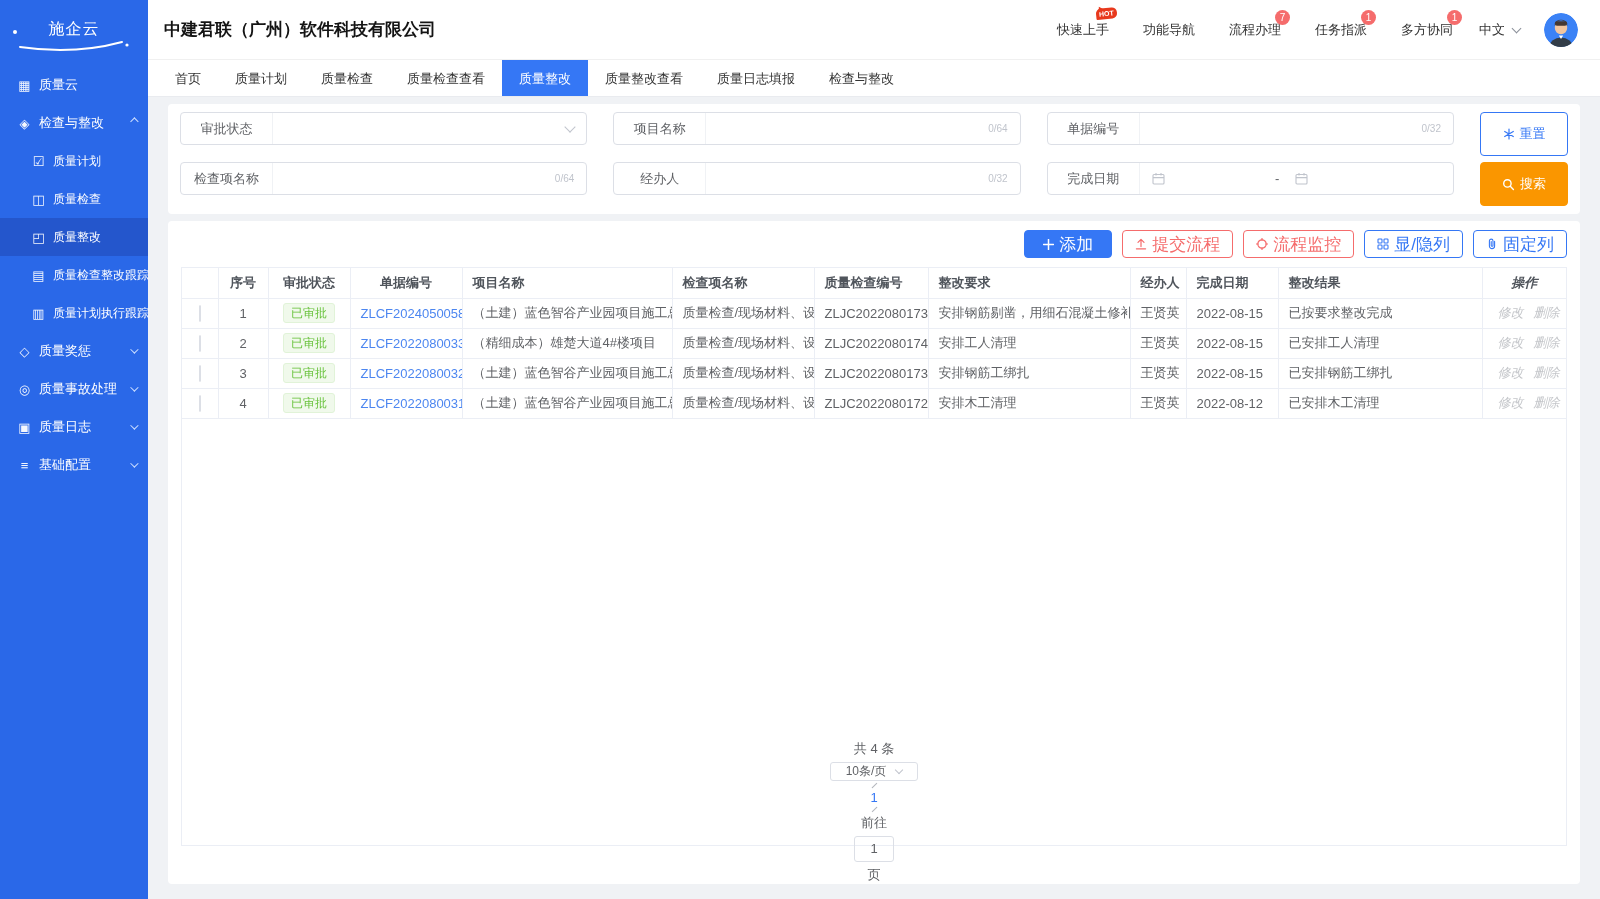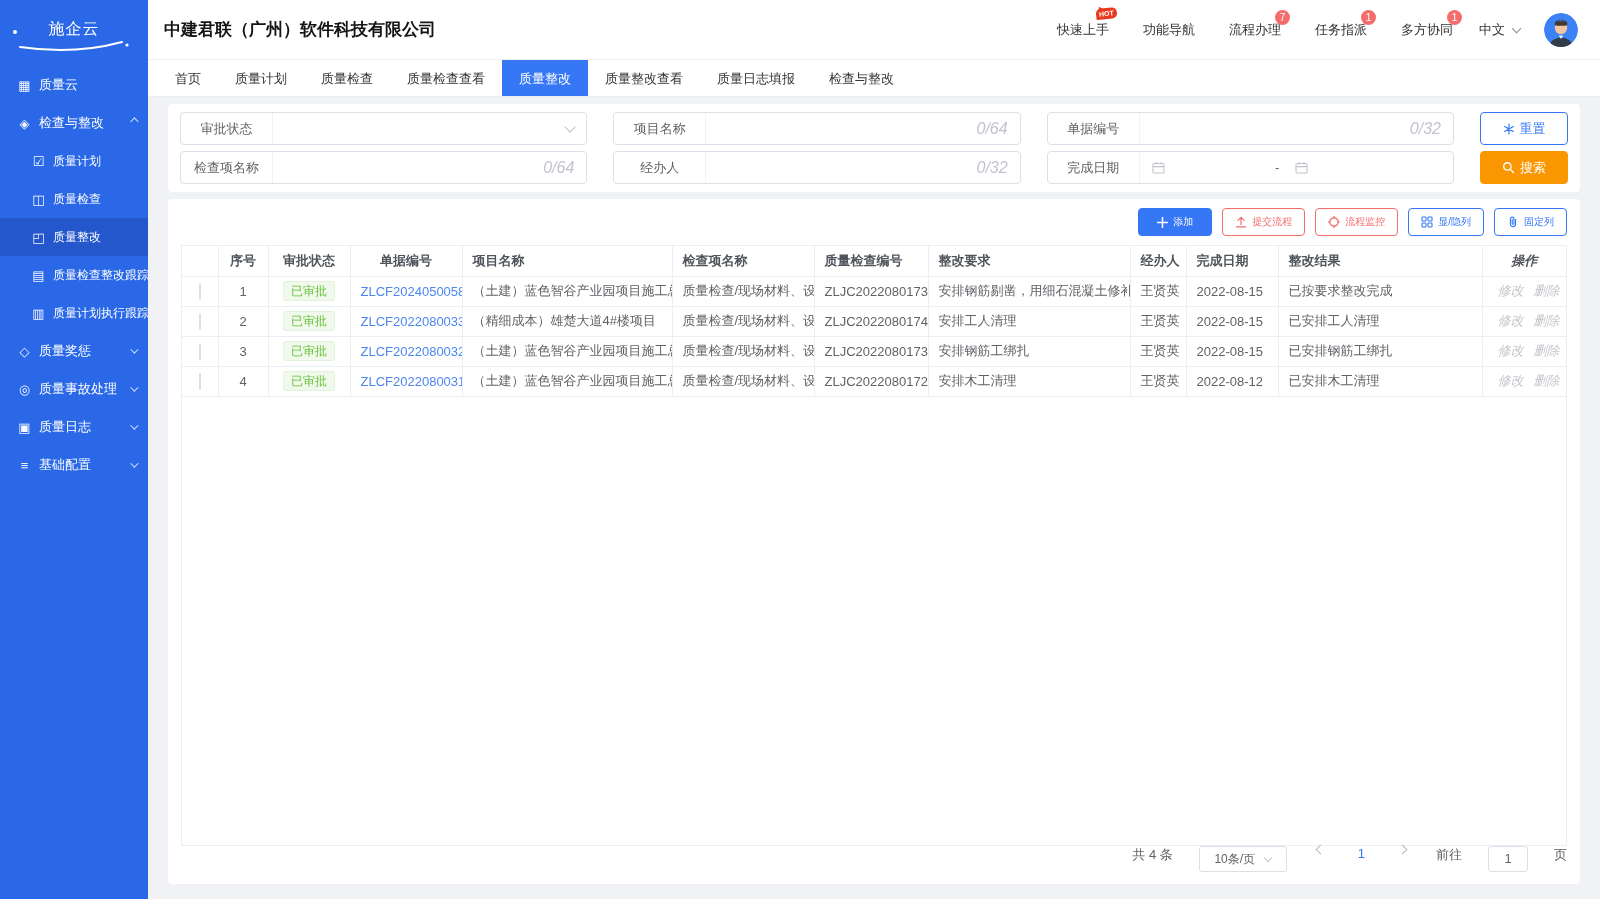--- a/index.html
+++ b/index.html
@@ -37,48 +37,48 @@
   .tab{padding:0 17px;line-height:37px;color:#333;cursor:pointer;white-space:nowrap;}
   .tab.active{background:#3577F5;color:#fff;}
 
   .content{flex:1;padding:7px 20px 0;display:flex;flex-direction:column;min-height:0;}
 
   
   .filter-card{background:#fff;border-radius:4px;padding:8px 12px;display:grid;grid-template-columns:1fr 1fr 1fr 88px;column-gap:26px;row-gap:6px;flex-shrink:0;}
   .fbox{height:33px;border:1px solid #DCDFE6;border-radius:4px;display:flex;align-items:center;background:#fff;}
   .flabel{width:92px;text-align:center;color:#606266;border-right:1px solid #F0F2F5;line-height:31px;flex-shrink:0;}
   .finput{flex:1;display:flex;align-items:center;padding:0 12px;min-width:0;}
-  .counter{margin-left:auto;color:#C0C4CC;font-size:16px;font-style:italic;}
+  .counter{margin-left:auto;color:#C0C4CC;font-size:10px;}
   .chevd{width:8px;height:8px;border-right:1.4px solid #C0C4CC;border-bottom:1.4px solid #C0C4CC;transform:rotate(45deg);margin-left:auto;margin-top:-4px;}
   .dash{color:#606266;}
-  .btn{height:33px;border-radius:4px;display:flex;align-items:center;justify-content:center;cursor:pointer;font-size:13px;}
+  .btn{height:44px;border-radius:4px;display:flex;align-items:center;justify-content:center;cursor:pointer;font-size:13px;}
   .btn-reset{border:1px solid #3577F5;color:#3577F5;background:#fff;gap:5px;}
   .btn-search{background:#FA9600;color:#fff;gap:5px;border:1px solid #FA9600;}
 
   
   .table-card{background:#fff;border-radius:4px;margin-top:7px;margin-bottom:15px;flex:1;display:flex;flex-direction:column;padding:7px 13px 0;min-height:0;}
   .toolbar{display:flex;justify-content:flex-end;gap:10px;flex-shrink:0;padding:2px 0 9px;}
-  .tbtn{height:28px;padding:0 12px;border-radius:4px;display:flex;align-items:center;gap:5px;font-size:10px;cursor:pointer;background:#fff;}
+  .tbtn{height:28px;padding:0 12px;border-radius:4px;display:flex;align-items:center;gap:5px;font-size:17px;cursor:pointer;background:#fff;}
   .tbtn.primary{background:#3577F5;color:#fff;border:1px solid #3577F5;padding:0 18px;}
   .tbtn.red{border:1px solid #F56C6C;color:#F56C6C;}
   .tbtn.blue{border:1px solid #3577F5;color:#3577F5;}
 
   .table-wrap{flex:1;border:1px solid #EBEEF5;min-height:0;overflow:hidden;}
   table{border-collapse:collapse;table-layout:fixed;width:100%;}
   th,td{border-right:1px solid #EBEEF5;border-bottom:1px solid #EBEEF5;height:30px;padding:0 10px;color:#606266;text-align:left;white-space:nowrap;overflow:hidden;font-size:13px;font-weight:400;}
   th{color:#50555C;font-weight:700;}
   th:last-child,td:last-child{border-right:none;font-style:italic;}
   .c{text-align:center;}
   .chip{display:inline-block;background:#F0F9EB;color:#67C23A;border:1px solid #E1F3D8;border-radius:3px;padding:0 7px;font-size:12px;line-height:18px;}
   .link{color:#4C86F0;cursor:pointer;}
   .cb{width:14px;height:14px;border:1px solid #DCDFE6;border-radius:2px;margin:0 auto;background:#fff;cursor:pointer;}
   .ops span{color:#C4C6CA;margin:0 5px;cursor:pointer;}
 
   
-  .pager{display:flex;justify-content:flex-end;gap:26px;height:38px;flex-shrink:0;color:#606266;}
+  .pager{display:flex;align-items:center;justify-content:flex-end;gap:4px;height:38px;flex-shrink:0;color:#606266;flex-direction:column;}
   .psel{width:88px;height:26px;border:1px solid #DCDFE6;border-radius:3px;display:flex;align-items:center;justify-content:center;gap:10px;font-size:12px;color:#606266;cursor:pointer;}
   .pchev{width:6px;height:6px;border-right:1.3px solid #C0C4CC;border-bottom:1.3px solid #C0C4CC;transform:rotate(45deg);margin-top:-3px;}
   .parrow{width:7px;height:7px;border-right:1.4px solid #B4B7BD;border-bottom:1.4px solid #B4B7BD;cursor:pointer;margin:0 4px;}
   .parrow.prev{transform:rotate(135deg);}
   .parrow.next{transform:rotate(-45deg);}
   .pnum{color:#3577F5;padding:0 4px;cursor:pointer;}
   .pinput{width:40px;height:26px;border:1px solid #DCDFE6;border-radius:3px;text-align:center;line-height:24px;cursor:text;}
 </style>
 </head>
 <body>

